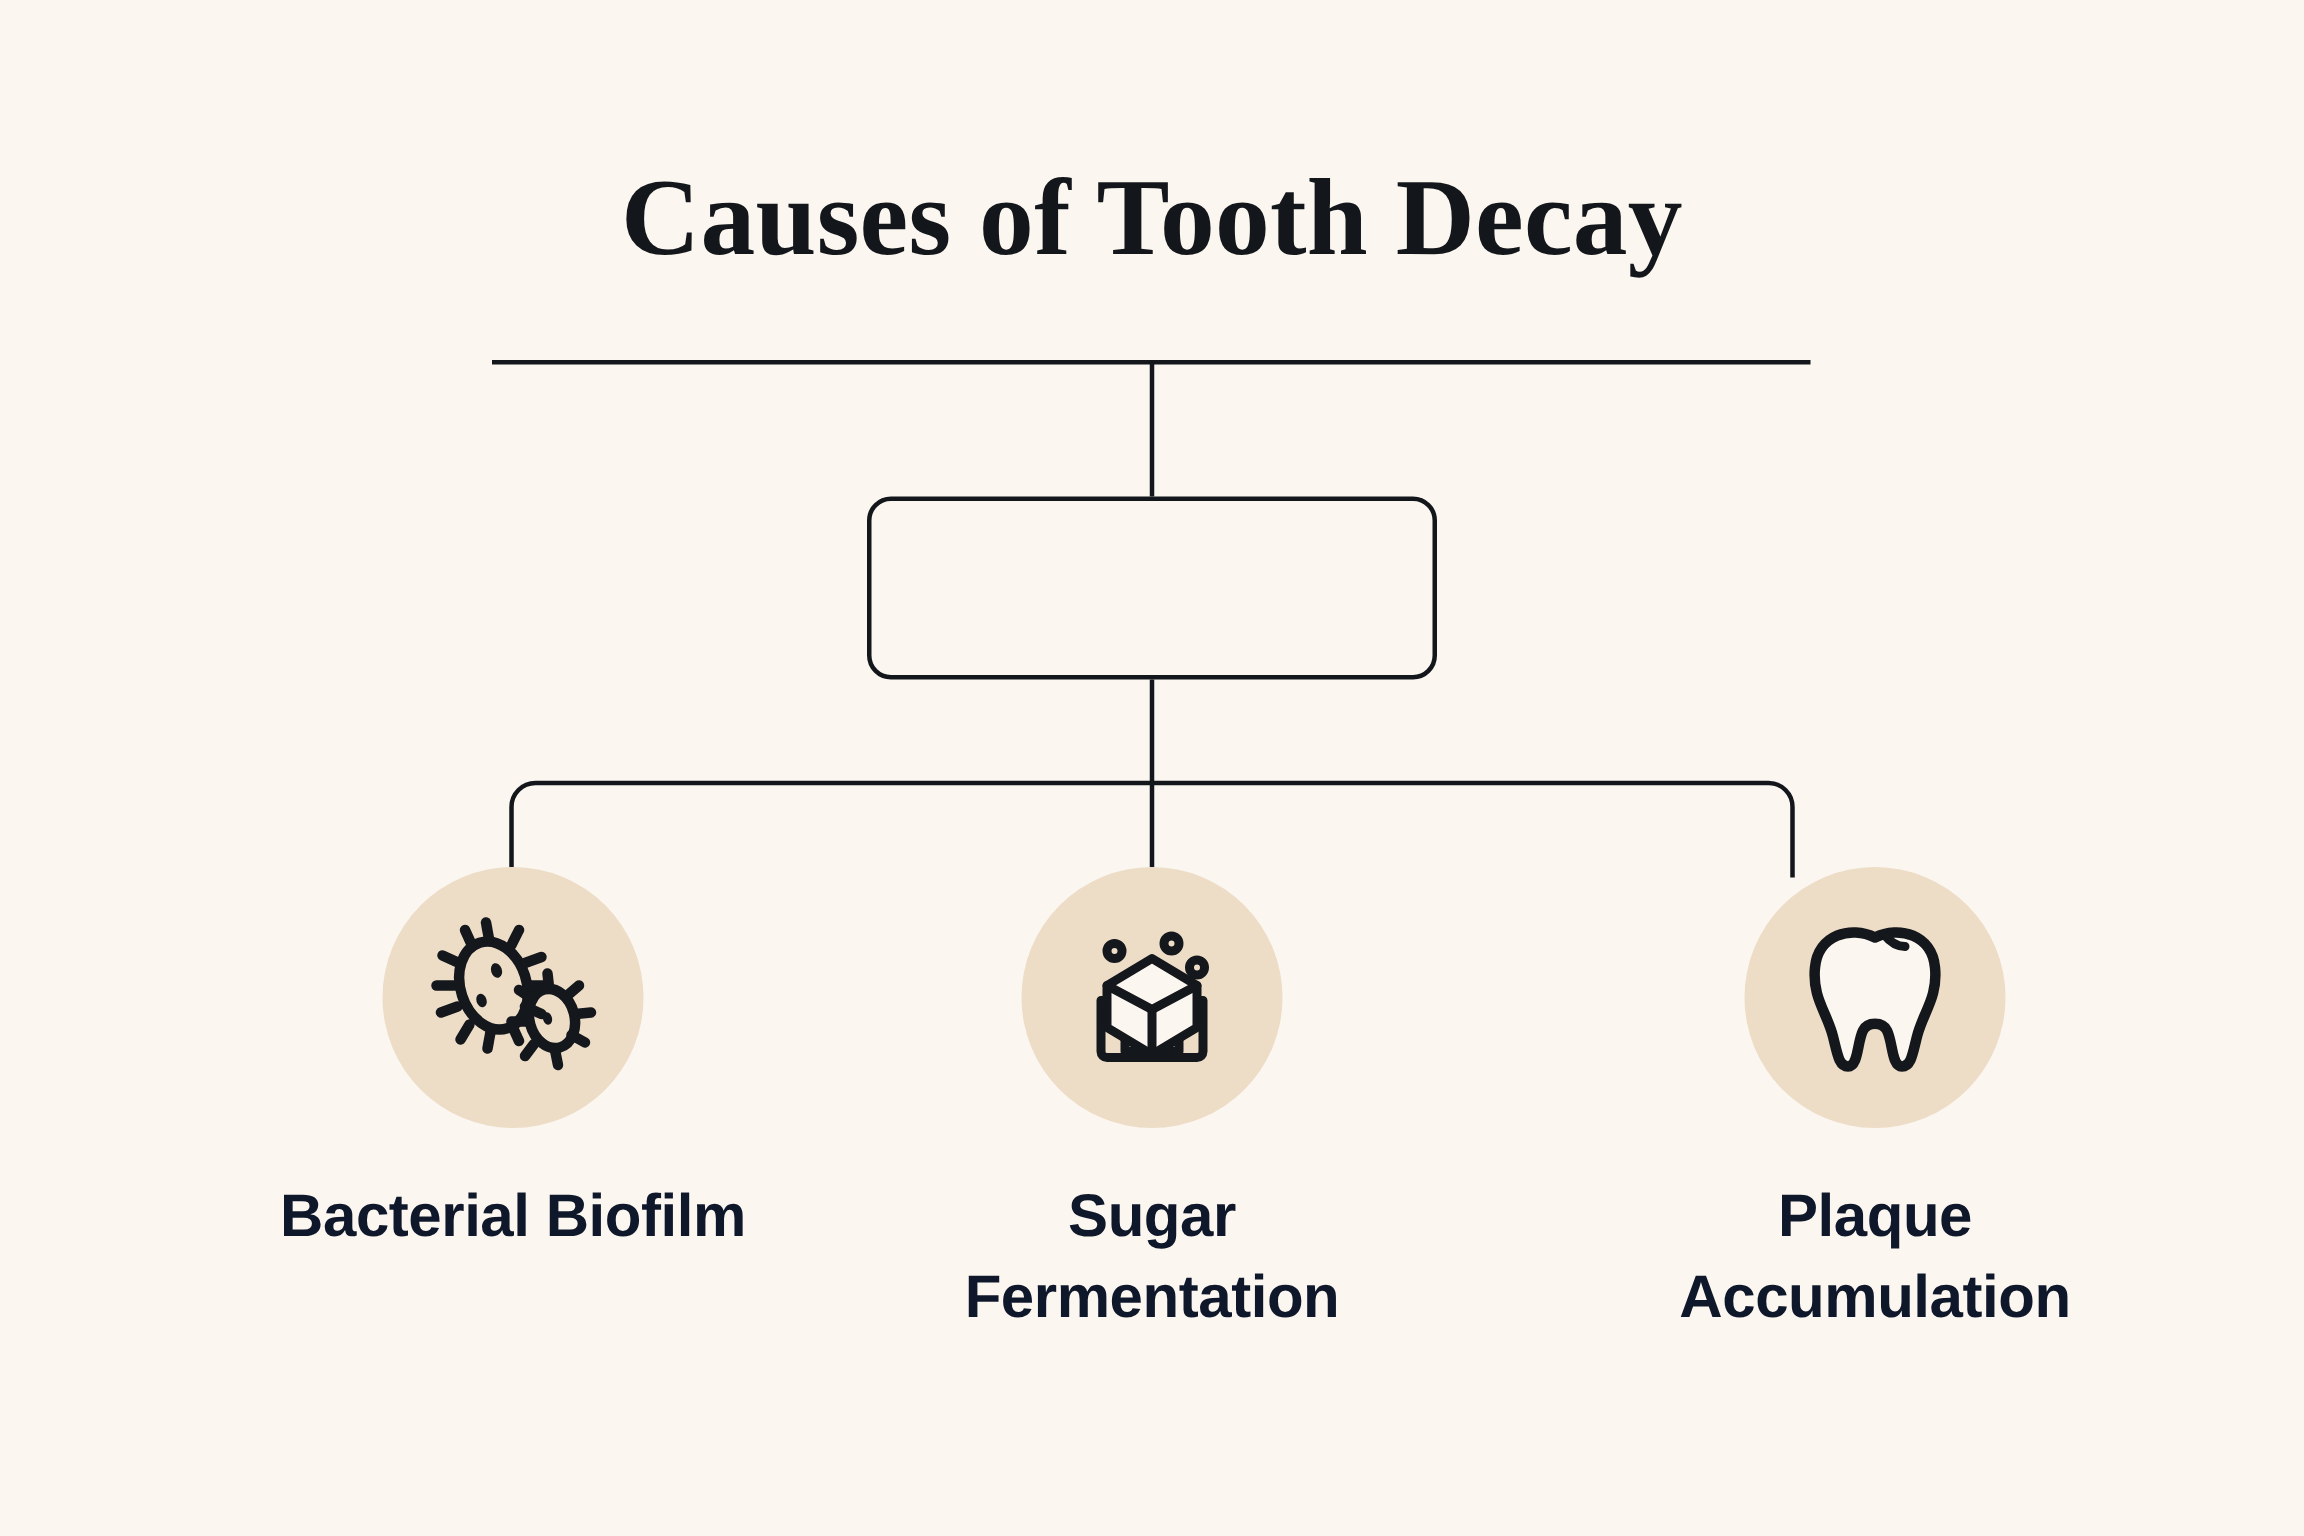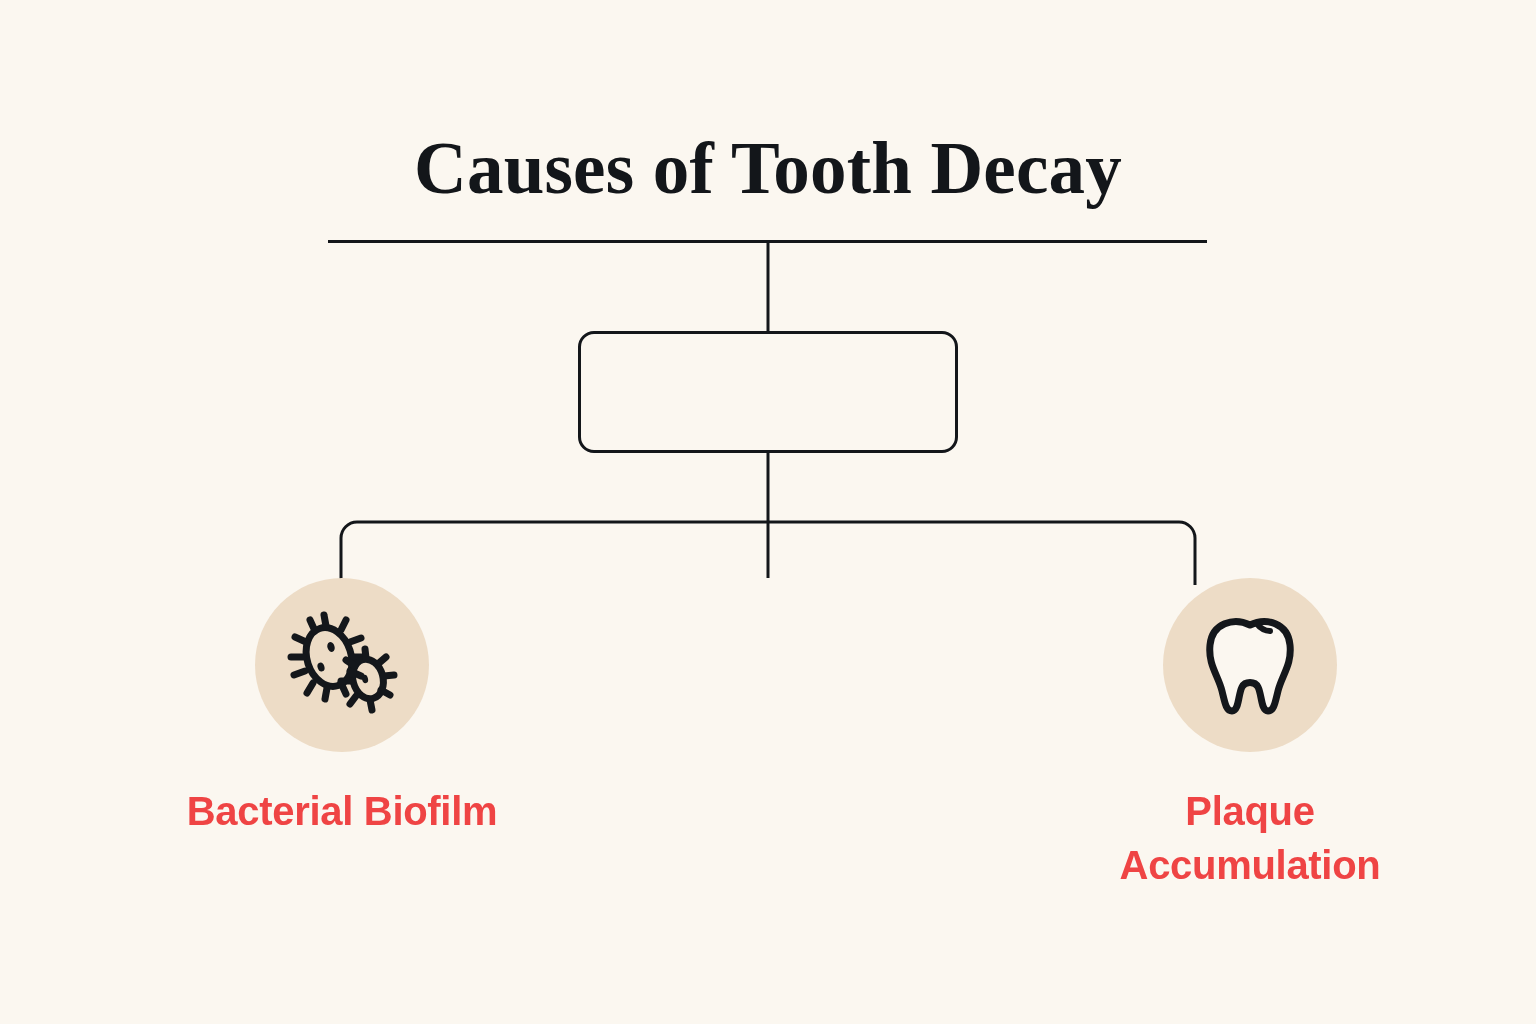--- a/index.html
+++ b/index.html
@@ -26,21 +26,20 @@
     top: 103px;
     width: 1536px;
     text-align: center;
     font-family: "Liberation Serif", "DejaVu Serif", serif;
     font-weight: 700;
     font-size: 73px;
     line-height: 84px;
     letter-spacing: 0.2px;
     color: #13161A;
     white-space: nowrap;
-    margin-top: 24px;
   }
 
   
   .connectors {
     position: absolute;
     left: 0;
     top: 0;
     width: 1536px;
     height: 1024px;
     pointer-events: none;
@@ -89,21 +88,21 @@
   }
   .icon-circle svg { display: block; }
 
   .leaf-label {
     margin-top: 32px;
     text-align: center;
     font-family: "Liberation Sans", sans-serif;
     font-weight: 700;
     font-size: 40px;
     line-height: 54px;
-    color: #ef4444;
+    color: #0f172a;
     letter-spacing: -0.3px;
     max-width: 340px;
   }
 </style>
 </head>
 <body>
 
 <div id="stage">
 
   <div class="title">Causes of Tooth Decay</div>
@@ -158,20 +157,39 @@
         <g fill="#14171B">
           <ellipse cx="45" cy="38" rx="3.6" ry="5" transform="rotate(-18 45 38)"></ellipse>
           <ellipse cx="35" cy="58" rx="3.4" ry="4.6" transform="rotate(-18 35 58)"></ellipse>
           <ellipse cx="79" cy="70" rx="3" ry="4.2" transform="rotate(-15 79 70)"></ellipse>
         </g>
       </svg>
     </div>
     <div class="leaf-label">Bacterial Biofilm</div>
   </div>
 
+  <div class="leaf leaf-2">
+    <div class="icon-circle">
+      <svg width="112" height="112" viewBox="0 0 112 112" xmlns="http://www.w3.org/2000/svg">
+        <g stroke="#14171B" stroke-width="6" stroke-linecap="round" stroke-linejoin="round" fill="none">
+
+          <path d="M22 58 h16 v34 h36 V58 h16 v34 a4 4 0 0 1 -4 4 H26 a4 4 0 0 1 -4 -4 Z"></path>
+
+          <path d="M56 30 L86 48 L86 76 L56 94 L26 76 L26 48 Z" fill="#FBF7F0"></path>
+          <path d="M26 48 L56 64 L86 48"></path>
+          <path d="M56 64 L56 94"></path>
+
+          <circle cx="31" cy="25" r="5"></circle>
+          <circle cx="69" cy="20" r="5"></circle>
+          <circle cx="86" cy="36" r="5"></circle>
+        </g>
+      </svg>
+    </div>
+    <div class="leaf-label">Sugar Fermentation</div>
+  </div>
 
   <div class="leaf leaf-3">
     <div class="icon-circle">
       <svg width="112" height="112" viewBox="0 0 112 112" xmlns="http://www.w3.org/2000/svg">
         <g stroke="#14171B" stroke-width="7" stroke-linecap="round" stroke-linejoin="round" fill="#FBF7F0">
           <path d="M56 16
                    C 40 8, 18 14, 16 36
                    C 14 56, 24 66, 28 82
                    C 31 94, 32 102, 38 102
                    C 45 102, 44 86, 48 78

